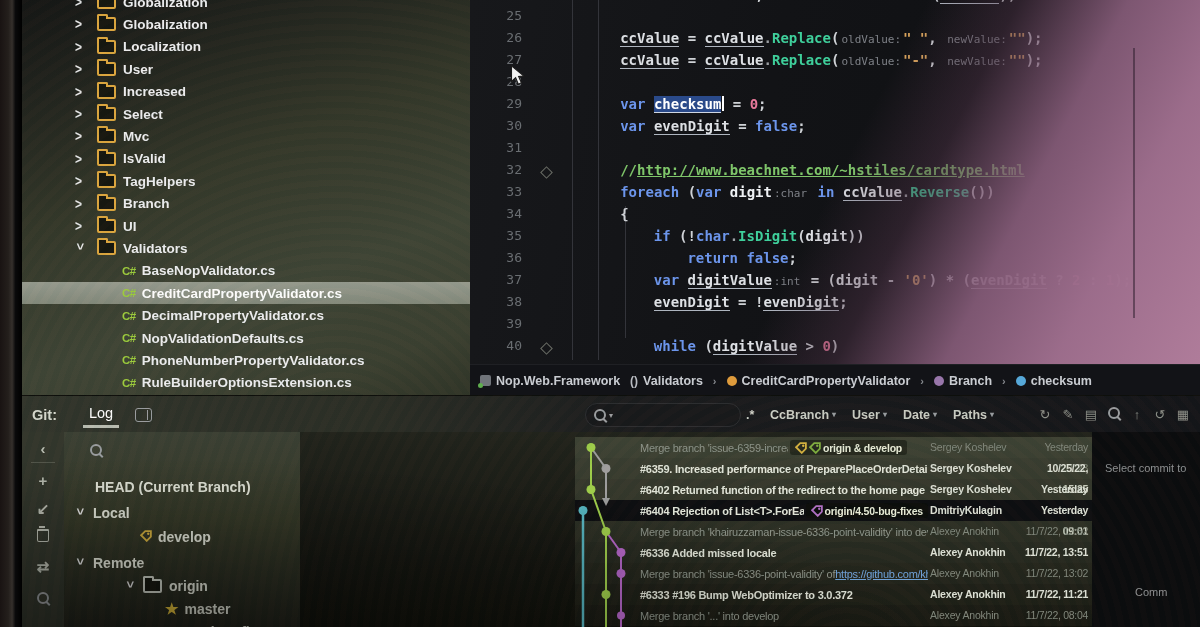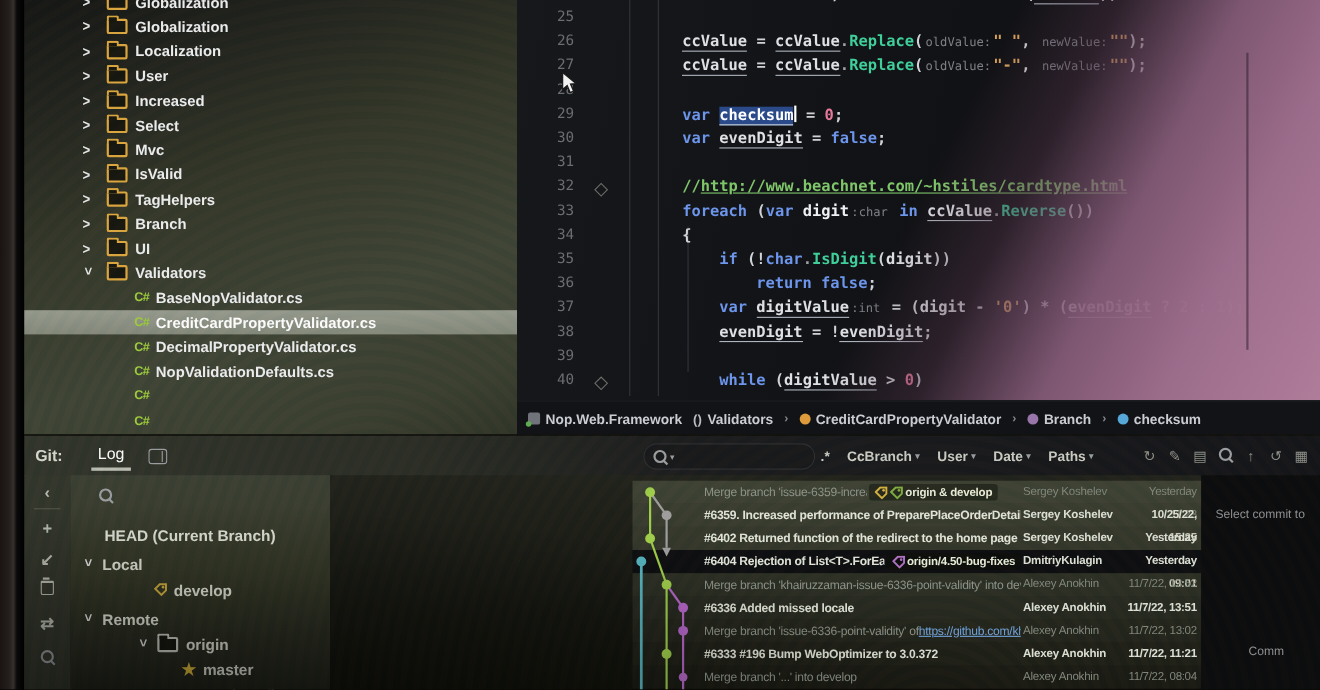--- a/index.html
+++ b/index.html
@@ -191,23 +191,25 @@
         <div class="trow" style="top: 304.6px;">
           <span class="csicon" style="margin-left: 100px;">C#</span>
           <span>DecimalPropertyValidator.cs</span>
         </div>
         <div class="trow" style="top: 327px;">
           <span class="csicon" style="margin-left: 100px;">C#</span>
           <span>NopValidationDefaults.cs</span>
         </div>
         <div class="trow" style="top: 349.4px;">
           <span class="csicon" style="margin-left: 100px;">C#</span>
+          <span>PhoneNumberPropertyValidator.cs</span>
         </div>
         <div class="trow" style="top: 371.8px;">
           <span class="csicon" style="margin-left: 100px;">C#</span>
+          <span>RuleBuilderOptionsExtension.cs</span>
         </div>
       </div>
     <div class="moire"></div>
   </div>
 
   <div id="editor">
     <div class="iguide" style="left:102px;top:0;height:360px;"></div>
     <div class="iguide" style="left:128px;top:0;height:360px;"></div>
     <div class="iguide" style="left:155px;top:206px;height:132px;"></div>
     <div id="code-lines">

